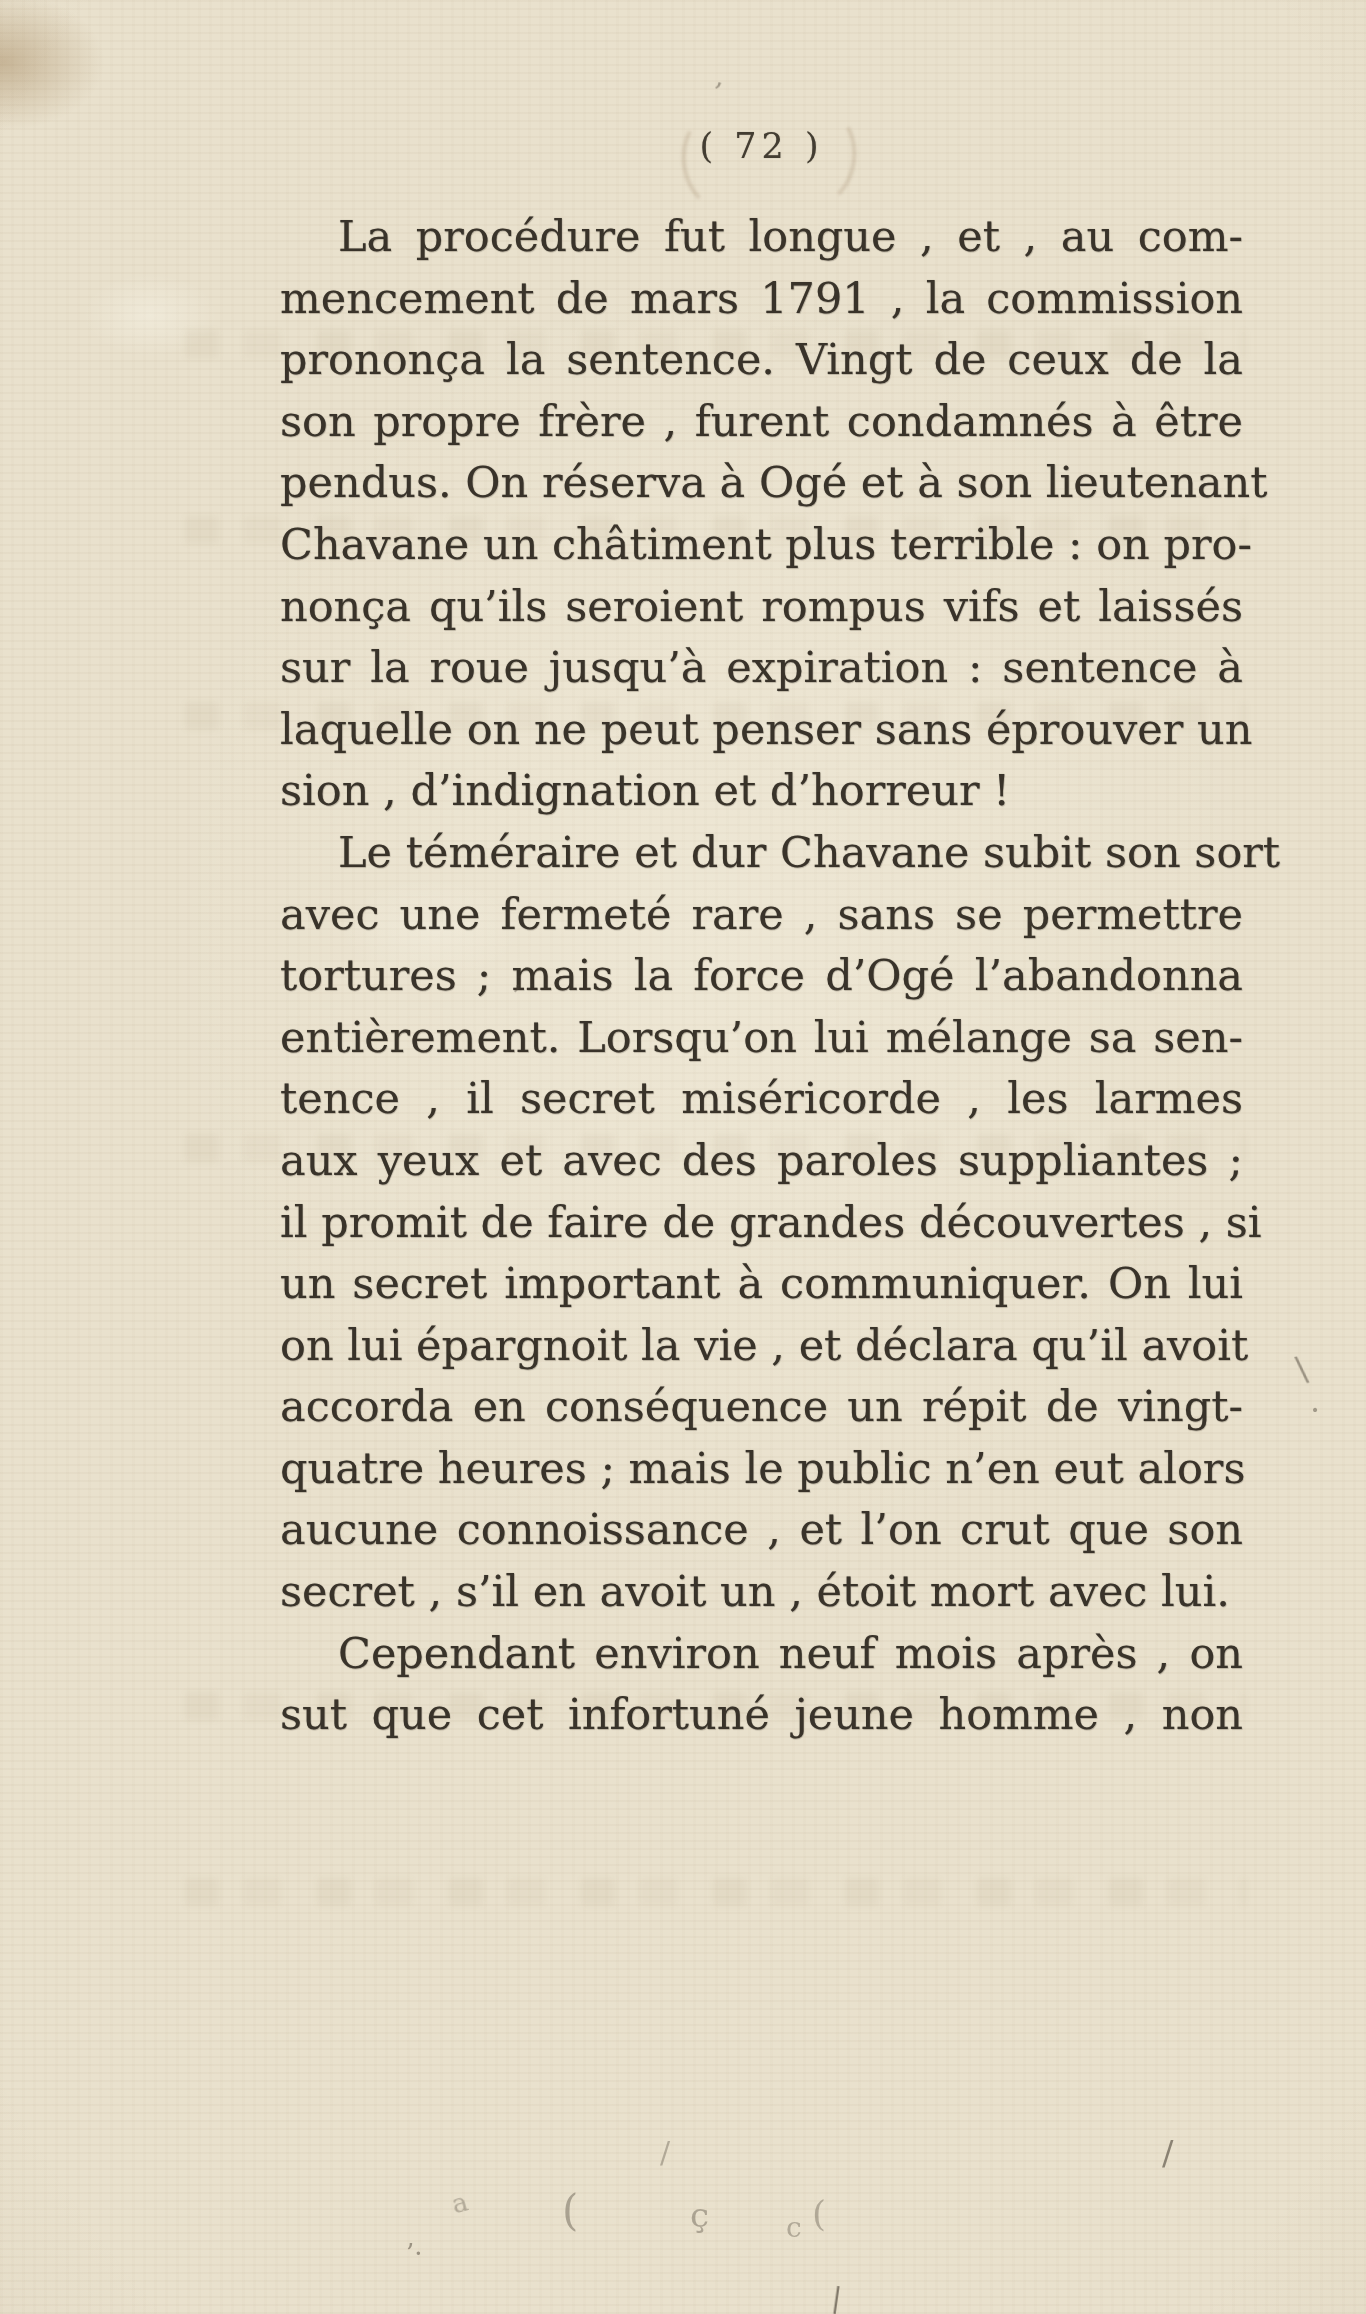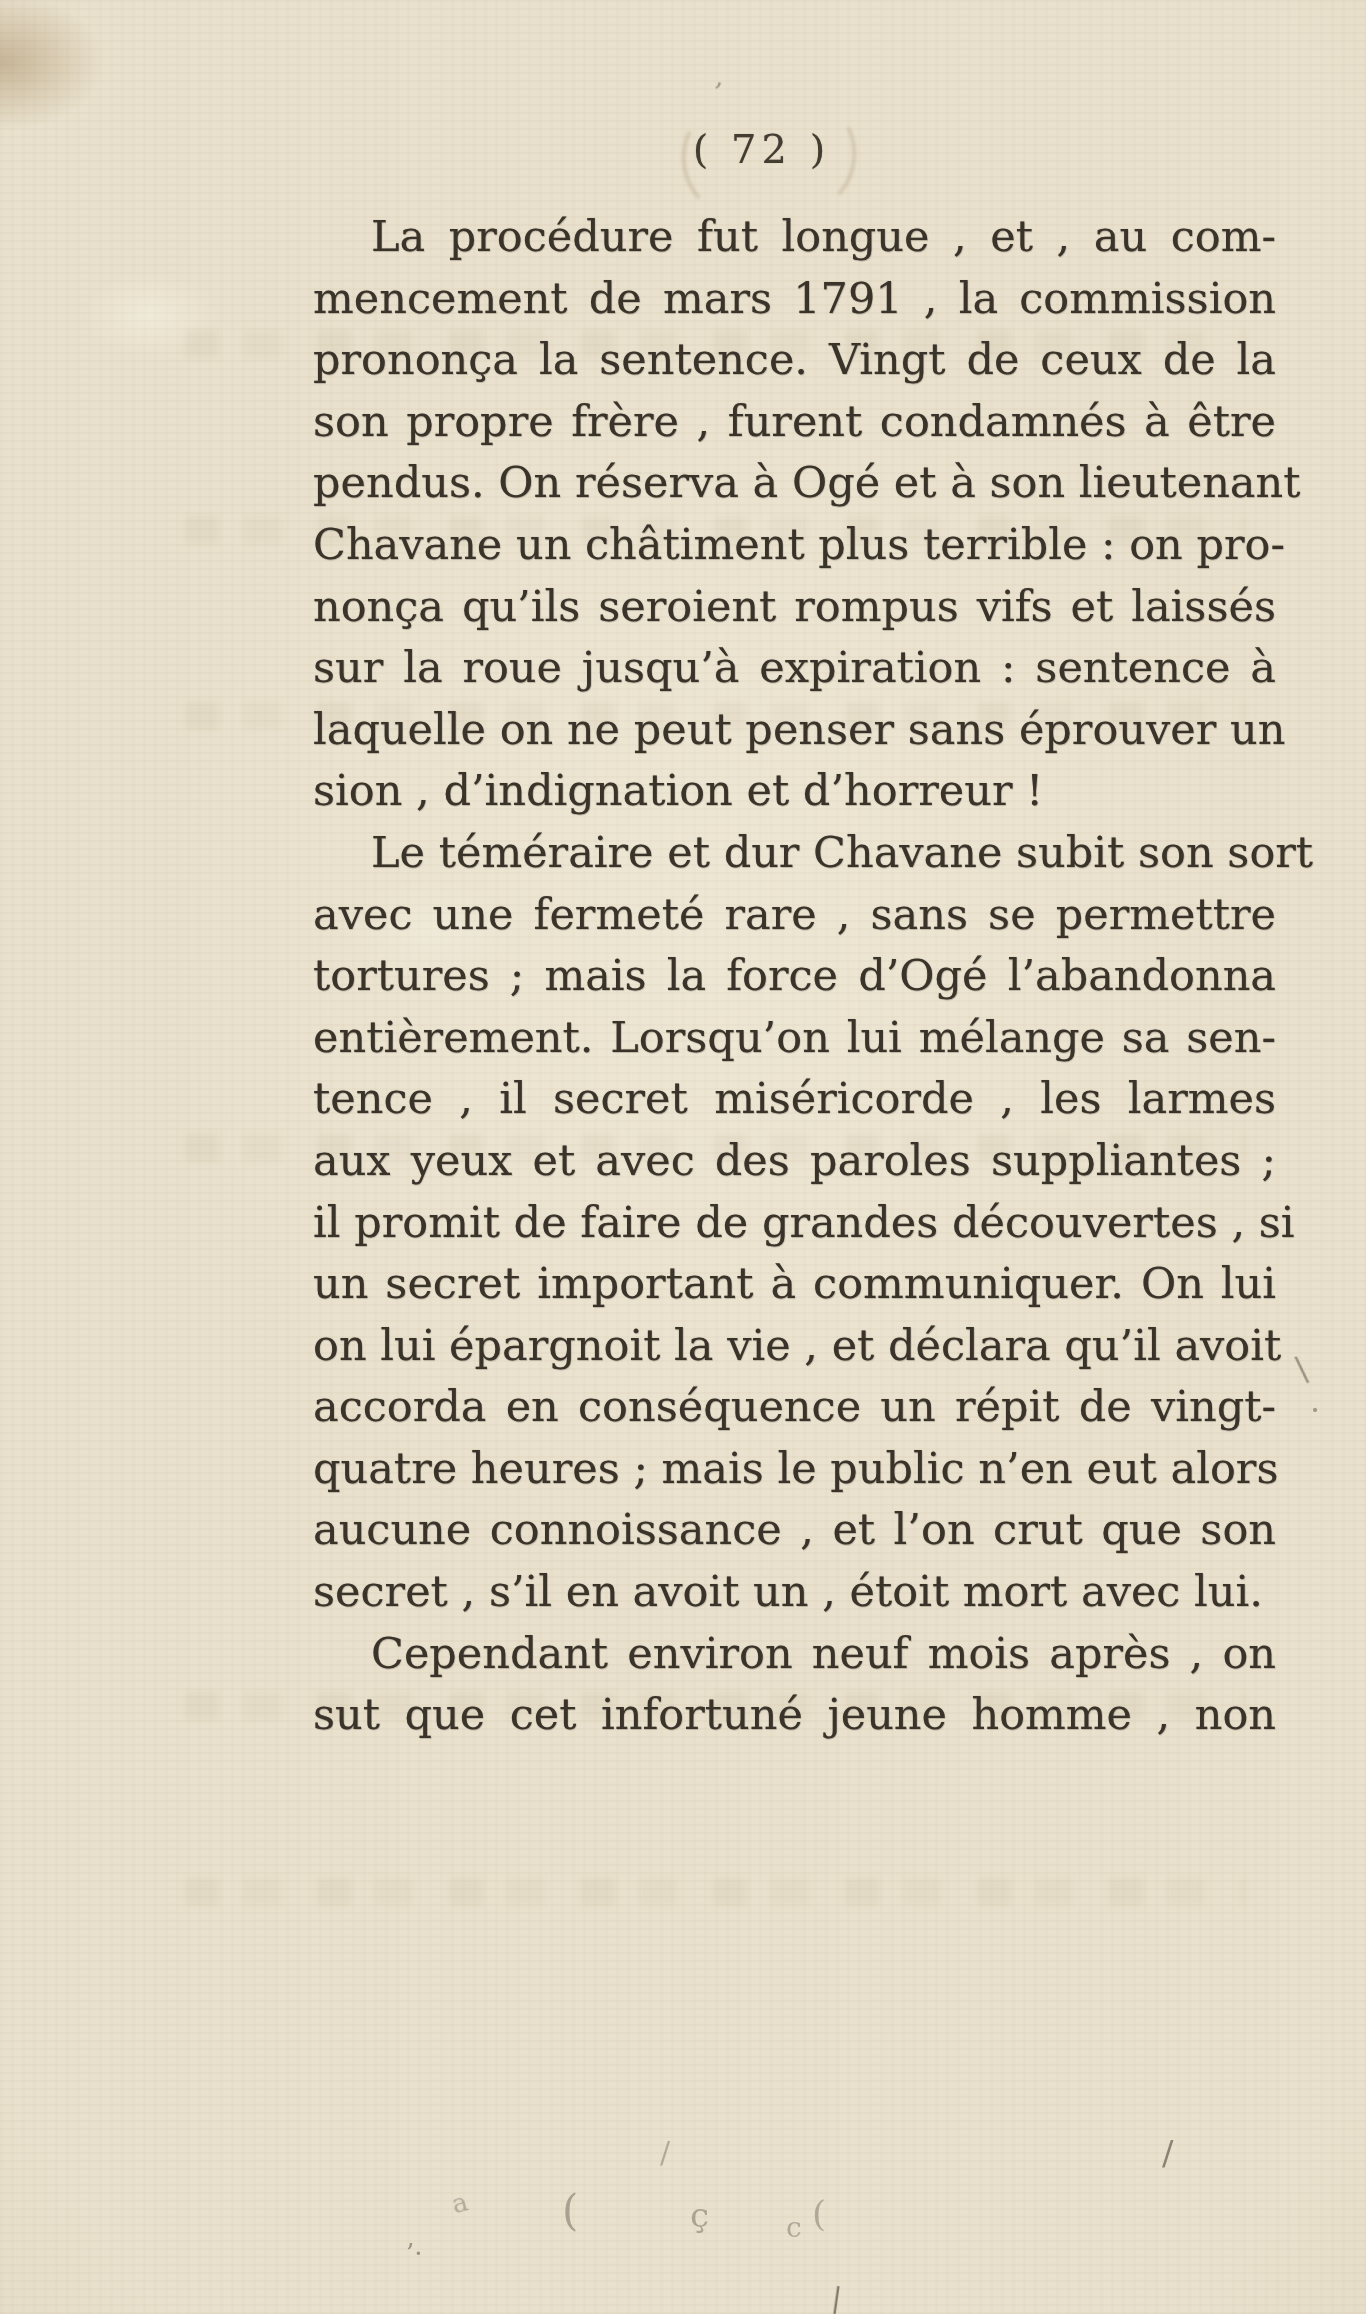--- a/index.html
+++ b/index.html
@@ -39,34 +39,33 @@
     border: 4px solid rgba(140,115,80,0.00); filter: blur(1.6px);
     pointer-events: none;
   }
   .arc-l { left: 682px; top: 116px; border-left-color: rgba(140,115,80,0.22); transform: rotate(-8deg); }
   .arc-r { left: 792px; top: 112px; border-right-color: rgba(140,115,80,0.22); transform: rotate(8deg); }
 
   .folio {
     position: absolute;
     left: 280px; width: 963px; top: 126px;
     text-align: center;
-    font-size: 40px;
+    font-size: 35px;
     letter-spacing: 5px;
     color: #433d32;
     text-shadow: 0 0 1px rgba(62,55,44,0.45);
   }
 
   .body-block {
     position: absolute;
     left: 280px; top: 206px; width: 963px;
     font-size: 43px;
     line-height: 61.6px;
     color: #39332a;
     text-shadow: 0 0 1px rgba(58,52,43,0.42), 0.6px 0.6px 0.7px rgba(58,52,43,0.22);
-    margin-left: 33px;
   }
   .line {
     height: 61.6px;
     white-space: nowrap;
     text-align: justify;
     text-align-last: justify;
   }
   .line.indent { text-indent: 58px; }
   .line.end { text-align-last: left; white-space: normal; }
 

